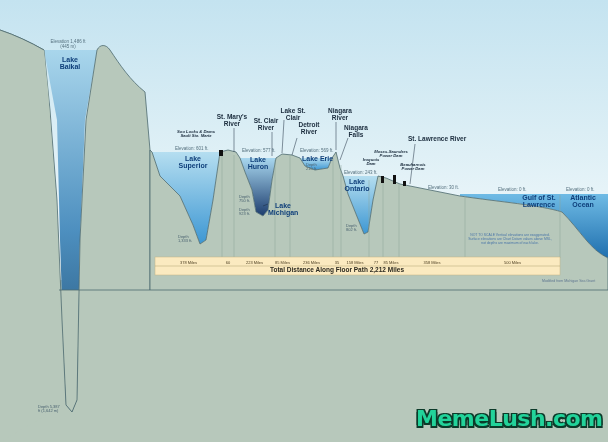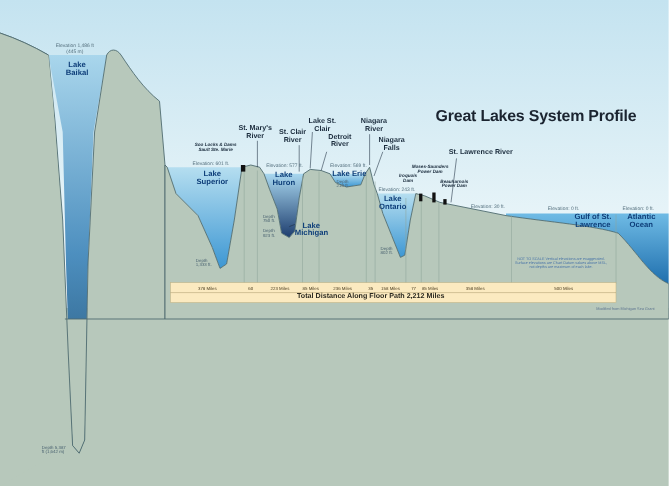--- a/index.html
+++ b/index.html
@@ -100,21 +100,20 @@
       <line x1="336" y1="122" x2="336" y2="150"></line>
       <line x1="348" y1="138" x2="340" y2="160"></line>
       <line x1="415" y1="144" x2="410" y2="184"></line>
       <line x1="268" y1="204" x2="263" y2="206"></line>
     </g>
 
     <rect x="155" y="257" width="405" height="18" fill="#fbeac0" stroke="#c2b384" stroke-width="0.5"></rect>
     <line x1="155" y1="266" x2="560" y2="266" stroke="#9e8d5c" stroke-width="0.4"></line>
   </svg>
 
-  <div class="title">Great Lakes System Profile</div>
 
   <div class="lbl elev" style="left:48px;top:40px;width:40px;white-space:normal;">Elevation 1,486 ft (445 m)</div>
   <div class="lbl lake" style="left:56px;top:56px;width:28px;white-space:normal;">Lake Baikal</div>
   <div class="lbl depth" style="left:38px;top:405px;width:24px;white-space:normal;">Depth 5,387 ft (1,642 m)</div>
 
   <div class="lbl lake" style="left:176px;top:155px;width:34px;white-space:normal;">Lake Superior</div>
   <div class="lbl elev" style="left:175px;top:147px;">Elevation: 601 ft.</div>
   <div class="lbl depth" style="left:178px;top:235px;width:20px;white-space:normal;">Depth 1,333 ft.</div>
 
   <div class="lbl lake" style="left:246px;top:156px;width:24px;white-space:normal;">Lake Huron</div>
@@ -161,13 +160,14 @@
   <div class="seg" style="left:341px;width:28px;">158 Miles</div>
   <div class="seg" style="left:369px;width:14px;">77</div>
   <div class="seg" style="left:383px;width:16px;">85 Miles</div>
   <div class="seg" style="left:399px;width:66px;">358 Miles</div>
   <div class="seg" style="left:465px;width:95px;">500 Miles</div>
   <div class="total">Total Distance Along Floor Path 2,212 Miles</div>
 
   <div class="note">NOT TO SCALE Vertical elevations are exaggerated. Surface elevations are Chart Datum values above MSL, not depths are maximum of each lake.</div>
   <div class="credit">Modified from Michigan Sea Grant</div>
 
+  <div class="watermark">MemeLush.com</div>
 </div>
 
 </body></html>

